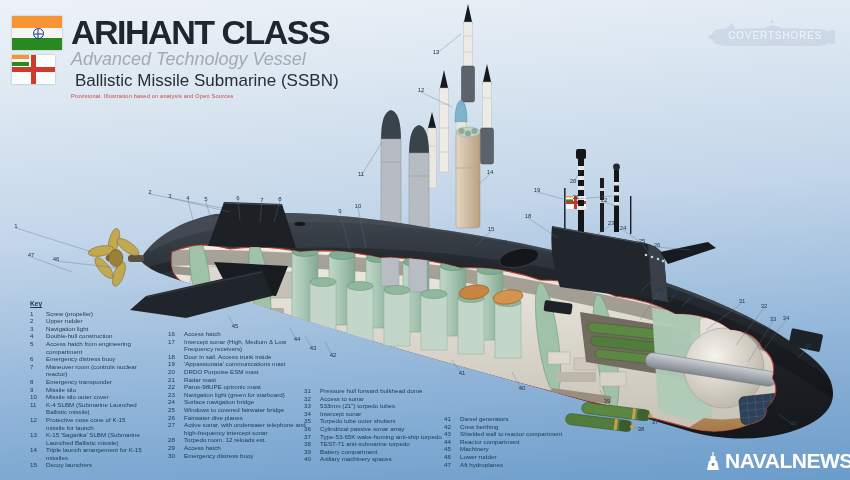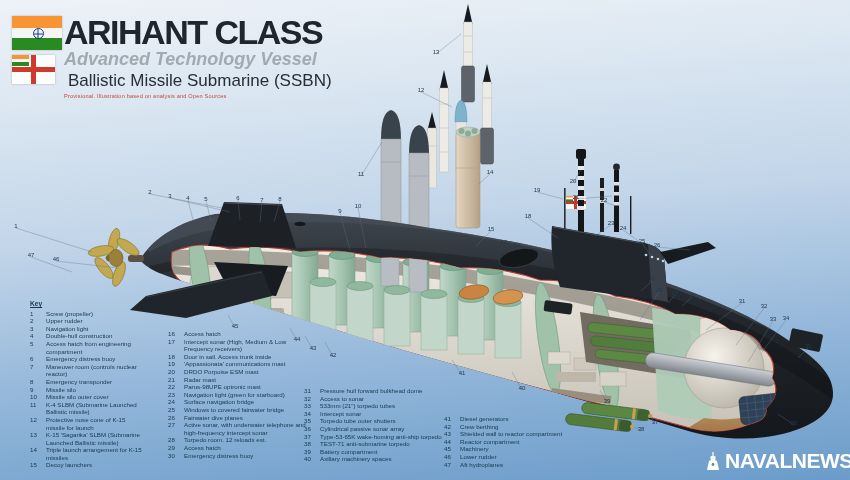--- a/index.html
+++ b/index.html
@@ -3,41 +3,41 @@
 <meta charset="utf-8">
 <style>
   html,body{margin:0;padding:0;}
   .stage{position:relative;width:850px;height:480px;overflow:hidden;
     font-family:"Liberation Sans",sans-serif;
     background:linear-gradient(175deg,#eef2f8 0%,#dde8f2 18%,#c2d5e9 45%,#94b7da 72%,#6b9cca 100%);}
   svg{display:block;}
   .illu{position:absolute;left:0;top:0;}
 
   
-  .hdr{position:absolute;left:12px;top:16px;display:flex;gap:2px;}
+  .hdr{position:absolute;left:12px;top:16px;display:flex;gap:9px;}
   .flags{display:flex;flex-direction:column;gap:5px;}
   .flag1{width:50px;height:34px;box-shadow:0 0 2px rgba(0,0,0,.25);position:relative;}
   .flag1 .s1{height:34%;background:#f79433;}
   .flag1 .s2{height:32%;background:#f5f6f4;position:relative;}
   .flag1 .s3{height:34%;background:#2a8a22;}
   .chakra{position:absolute;left:50%;top:50%;width:9px;height:9px;margin:-4.5px 0 0 -4.5px;
     border:1.2px solid #1a3b8c;border-radius:50%;}
   .chakra:before{content:"";position:absolute;left:50%;top:0;width:1px;height:100%;background:#1a3b8c;transform:translateX(-.5px);}
   .chakra:after{content:"";position:absolute;top:50%;left:0;height:1px;width:100%;background:#1a3b8c;transform:translateY(-.5px);}
   .flag2{width:43px;height:29px;background:#fbfcfc;position:relative;box-shadow:0 0 2px rgba(0,0,0,.25);}
   .flag2 .cv{position:absolute;left:50%;top:0;width:5px;height:100%;margin-left:-2.5px;background:#ce3b2d;}
   .flag2 .ch{position:absolute;top:50%;left:0;height:5px;width:100%;margin-top:-2.5px;background:#ce3b2d;}
   .flag2 .canton{position:absolute;left:0;top:0;width:17px;height:11px;}
   .flag2 .canton i{display:block;height:33.3%;}
   .flag2 .canton i:nth-child(1){background:#f79433;}
   .flag2 .canton i:nth-child(2){background:#f5f6f4;}
   .flag2 .canton i:nth-child(3){background:#2a8a22;}
   .titles{padding-top:1px;}
   .t1{font-size:34px;font-weight:bold;letter-spacing:-1.5px;color:#20262e;line-height:30px;margin:0;}
-  .t2{font-size:18px;font-style:italic;color:#a2aab1;font-weight:700;line-height:21px;margin:2px 0 0;}
+  .t2{font-size:18px;font-style:italic;color:#a2aab1;font-weight:400;line-height:21px;margin:2px 0 0;}
   .t3{font-size:17px;color:#272e36;font-weight:500;line-height:19px;margin:1px 4px 0;}
   .t4{font-size:5.6px;color:#c8473f;margin:3px 0 0;letter-spacing:.2px;}
 
   
   .wm{position:absolute;left:706px;top:18px;width:134px;height:38px;opacity:.75;}
   .wm-text{position:absolute;left:14px;top:11px;width:110px;text-align:center;
     font-size:10.5px;font-weight:bold;letter-spacing:.5px;color:#eef3f9;
     text-shadow:0 0 1px #aebdd0;}
 
   
@@ -473,20 +473,31 @@
       </div>
     </div>
     <div class="titles">
       <h1 class="t1">ARIHANT CLASS</h1>
       <h2 class="t2">Advanced Technology Vessel</h2>
       <h3 class="t3">Ballistic Missile Submarine (SSBN)</h3>
       <p class="t4">Provisional. Illustration based on analysis and Open Sources</p>
     </div>
   </header>
 
+  <div class="wm">
+    <svg width="134" height="38" viewBox="0 0 134 38">
+      <g fill="#c2cfdf" opacity=".8">
+        <path d="M6,16 Q8,10 20,11 L26,5 L29,11 L58,10 Q66,5 76,10 L112,11 Q126,12 129,19 Q126,27 112,28 L20,28 Q8,27 6,22 Z"></path>
+        <rect x="124" y="12" width="5" height="14" rx="1"></rect>
+        <path d="M64,5 L66,1 L68,5 Z"></path>
+      </g>
+      <rect x="3" y="17" width="6" height="4" fill="#c2cfdf" opacity=".8"></rect>
+    </svg>
+    <div class="wm-text">COVERTSHORES</div>
+  </div>
 
   <section>
     <div class="legend-col" id="lcol0" style="left:30px;top:300px;width:116px;">
       <div class="key-head">Key</div>
     <div class="li">
           <span class="n">1</span>
           <span class="t">Screw (propeller)</span>
         </div>
         <div class="li">
           <span class="n">2</span>

